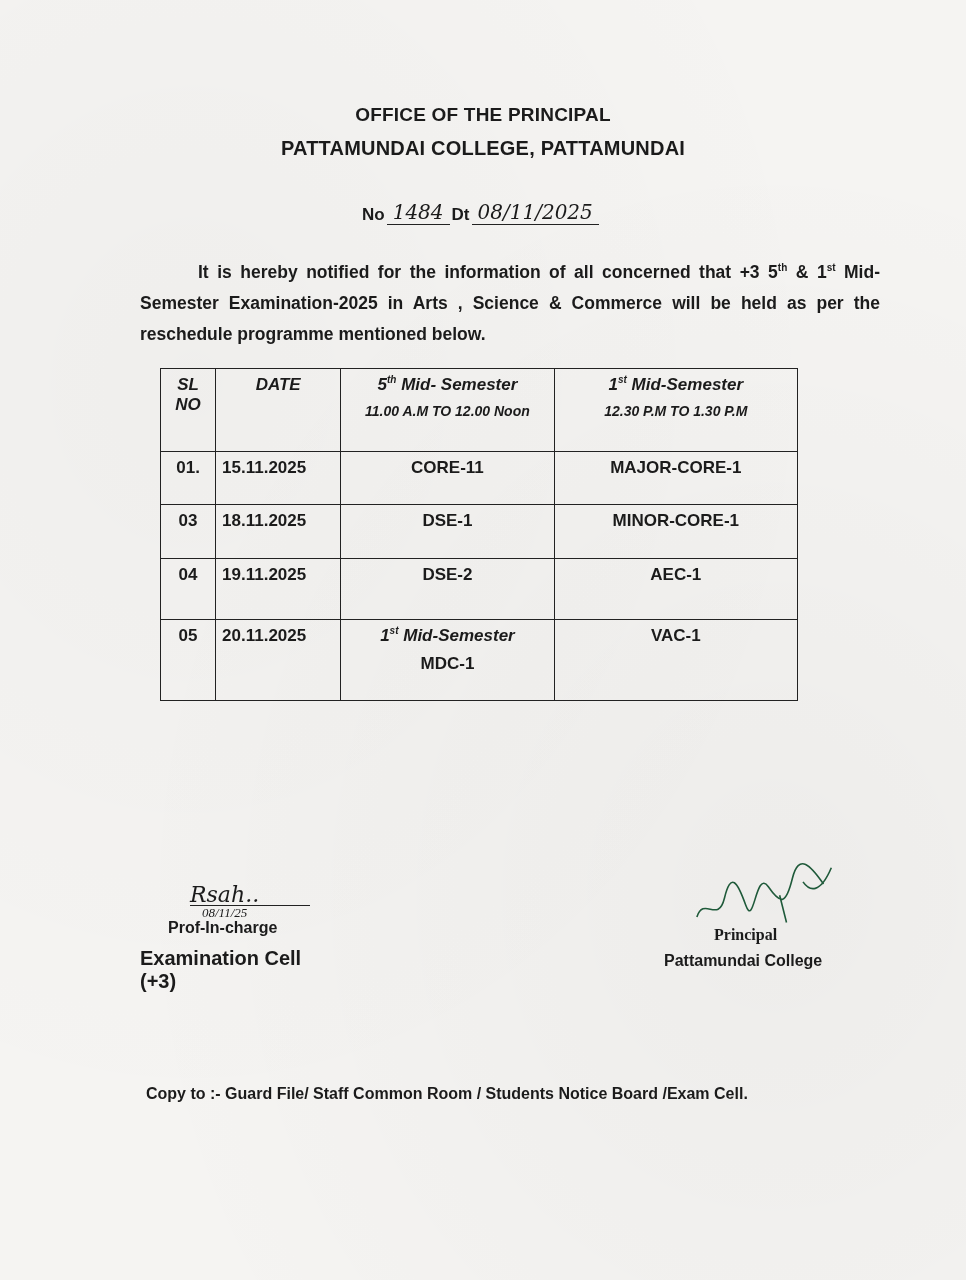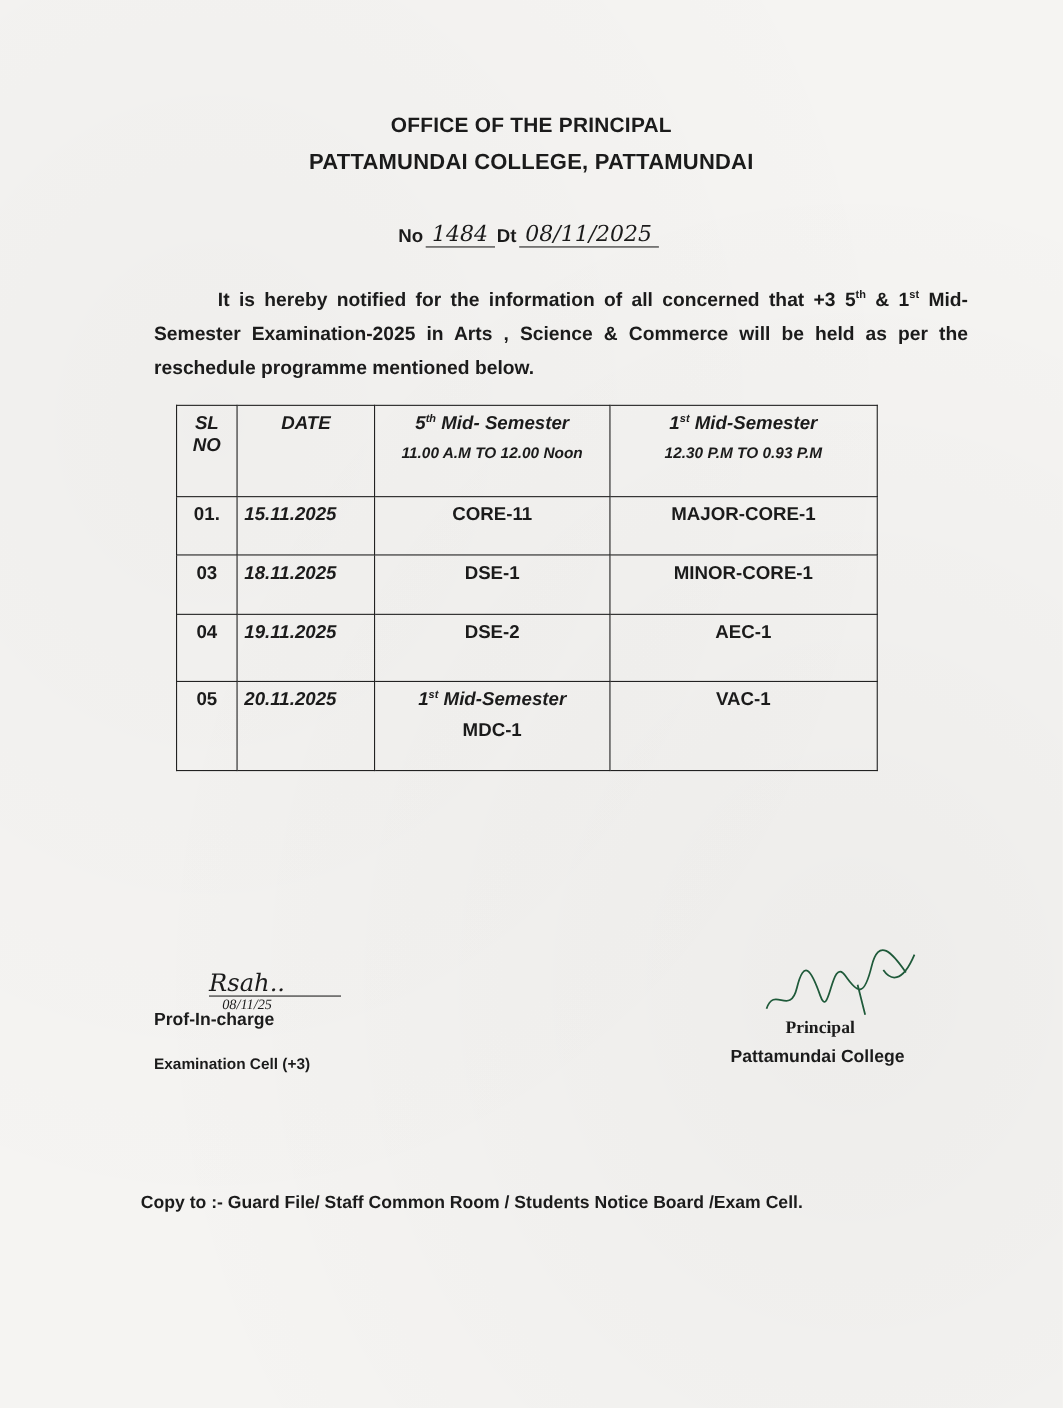--- a/index.html
+++ b/index.html
@@ -37,21 +37,21 @@
   .notice .indent { display:inline-block; width:58px; }
   sup { font-size:10px; vertical-align:super; line-height:0; }
   table.sched {
     position:absolute; left:160px; top:368px; width:638px;
     border-collapse:collapse; font-weight:bold;
   }
   table.sched td {
     border:1.5px solid #222; vertical-align:top; font-size:17px; padding:6px 6px;
   }
   .c-sl { width:42px;text-align:center; }
-  .c-date { width:112px;font-style:italic; }
+  .c-date { width:112px; }
   .c-fifth { width:200px; text-align:center; }
   .c-first { width:230px; text-align:center; }
   .hrow td { height:70px; font-style:italic; }
   .hrow .sub { font-size:14px; display:block; margin-top:8px; }
   .r1 td { height:40px; }
   .r2 td, .r3 td { height:41px; }
   .r4 td { height:48px; }
   .r5 td { height:68px; }
   .mdc-head { font-style:italic; }
   .mdc-code { display:block; margin-top:8px; }
@@ -59,33 +59,33 @@
     position:absolute; left:140px; top:885px; width:200px;
   }
   .sig-left .scribble {
     font-family:"DejaVu Serif", serif; font-style:italic; font-size:22px;
     margin-left:50px; border-bottom:1.5px solid #222; width:120px; line-height:20px;
   }
   .sig-left .sdate {
     font-family:Liberation Serif, serif; font-style:italic; font-size:13px;
     margin-left:62px; line-height:13px;
   }
-  .sig-left .t1 { font-weight:bold; font-size:16px; }
-  .sig-left .t2 { font-weight:bold; font-size:14px; margin-top:22px; }
+  .sig-left .t1 { font-weight:bold; font-size:16px; margin-left:28px; }
+  .sig-left .t2 { font-weight:bold; font-size:20px; margin-top:10px; }
   .sig-right {
     position:absolute; left:664px; top:856px; width:200px;
   }
   .sig-right .scribble {
     font-family:"DejaVu Serif", serif; font-style:italic; font-size:20px;
     color:#1f5a3a; margin-left:20px; height:70px; transform:rotate(-8deg);
   }
   .sig-right .t1 { font-weight:bold; font-size:16px; margin-left:50px;font-family:Liberation Serif, serif; }
   .sig-right .t2 { font-weight:bold; font-size:16px; margin-top:8px; }
   .copy {
-    position:absolute; left:128px; top:1085px; font-weight:bold; font-size:16px;
+    position:absolute; left:146px; top:1085px; font-weight:bold; font-size:16px;
   }
 </style>
 </head>
 <body>
 
 <div class="paper">
 
   <div class="hdr hdr1">OFFICE OF THE PRINCIPAL</div>
   <div class="hdr hdr2">PATTAMUNDAI COLLEGE, PATTAMUNDAI</div>
 
@@ -107,21 +107,21 @@
         <span>SL</span><br>
         <span>NO</span>
       </td>
       <td class="c-date" style="text-align:center">DATE</td>
       <td class="c-fifth">
         <span>5</span><sup>th</sup><span> Mid- Semester</span>
         <span class="sub">11.00 A.M TO 12.00 Noon</span>
       </td>
       <td class="c-first">
         <span>1</span><sup>st</sup><span> Mid-Semester</span>
-        <span class="sub">12.30 P.M TO 0.93 P.M</span>
+        <span class="sub">12.30 P.M TO 1.30 P.M</span>
       </td>
     </tr>
     <tr class="r1">
       <td class="c-sl">01.</td>
       <td class="c-date">15.11.2025</td>
       <td class="c-fifth">CORE-11</td>
       <td class="c-first">MAJOR-CORE-1</td>
     </tr>
     <tr class="r3">
       <td class="c-sl">03</td>

